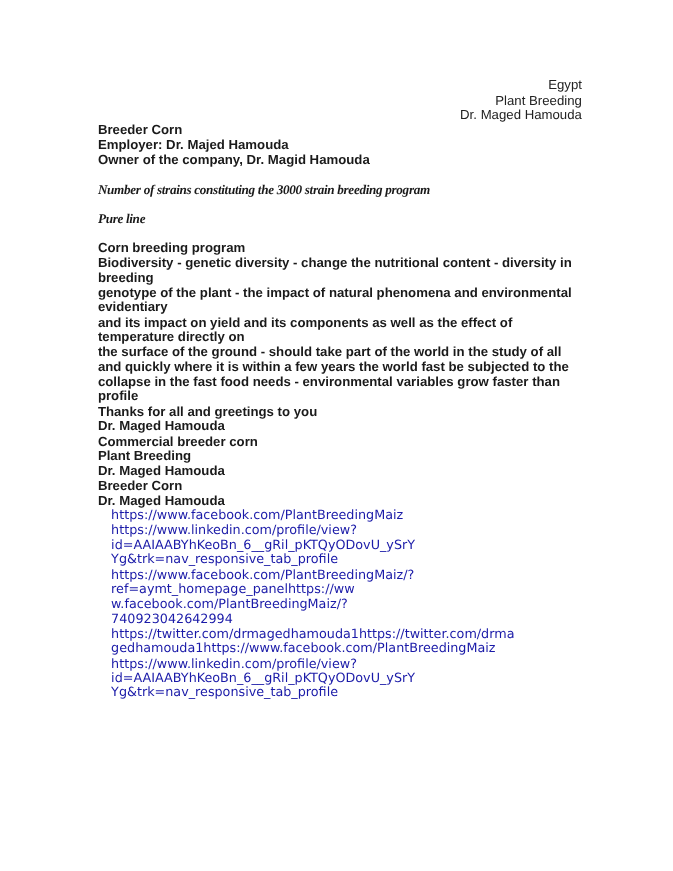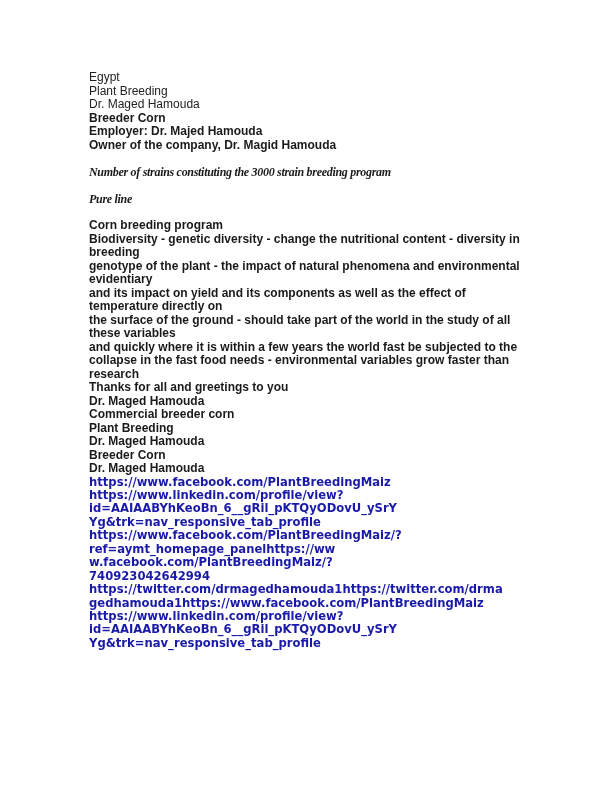--- a/index.html
+++ b/index.html
@@ -1,24 +1,24 @@
 <!DOCTYPE html>
 <html><head>
 <meta charset="utf-8">
 <style>
   html, body { margin: 0; padding: 0; background: #ffffff; }
   body { width: 612px; height: 792px; position: relative; overflow: hidden; }
   .page { position: absolute; left: 89px; top: 71px; width: 440px; }
   .line { font-family: "Liberation Sans", sans-serif; font-size: 12px; line-height: 13.5px; color: #1a1a1a; white-space: nowrap; }
-  .plain { font-weight: normal; color: #222; }
+  .plain { font-weight: normal; color: #222; text-align: right; }
   .bold { font-weight: bold; }
   .serif { font-family: "Liberation Serif", serif; font-weight: bold; font-size: 12px; letter-spacing: -0.3px; line-height: 14px; font-style: italic; }
   .gap-a { margin-top: 13px; }
   .gap-b { margin-top: 13px; }
-  .link { font-family: "DejaVu Sans", sans-serif; font-weight: bold; font-size: 11.6px; line-height: 13.45px; color: #1a1aa8; white-space: nowrap; display: block; text-decoration: none; }
+  .link { font-family: "DejaVu Sans", sans-serif; font-weight: normal; font-size: 11.6px; line-height: 13.45px; color: #1a1aa8; white-space: nowrap; display: block; text-decoration: none; margin-left: 12px; }
 </style>
 </head>
 <body>
 
 <div class="page">
   <div class="line plain">Egypt</div>
   <div class="line plain">Plant Breeding</div>
   <div class="line plain">Dr. Maged Hamouda</div>
   <div class="line bold">Breeder Corn</div>
   <div class="line bold">Employer: Dr. Majed Hamouda</div>
@@ -29,24 +29,23 @@
 
   <div class="gap-b">
     <div class="line bold">Corn breeding program</div>
     <div class="line bold">Biodiversity - genetic diversity - change the nutritional content - diversity in</div>
     <div class="line bold">breeding</div>
     <div class="line bold">genotype of the plant - the impact of natural phenomena and environmental</div>
     <div class="line bold">evidentiary</div>
     <div class="line bold">and its impact on yield and its components as well as the effect of</div>
     <div class="line bold">temperature directly on</div>
     <div class="line bold">the surface of the ground - should take part of the world in the study of all</div>
-    <div class="line bold">these variables</div>
     <div class="line bold">and quickly where it is within a few years the world fast be subjected to the</div>
     <div class="line bold">collapse in the fast food needs - environmental variables grow faster than</div>
-    <div class="line bold">research</div>
+    <div class="line bold">profile</div>
     <div class="line bold">Thanks for all and greetings to you</div>
     <div class="line bold">Dr. Maged Hamouda</div>
     <div class="line bold">Commercial breeder corn</div>
     <div class="line bold">Plant Breeding</div>
     <div class="line bold">Dr. Maged Hamouda</div>
     <div class="line bold">Breeder Corn</div>
     <div class="line bold">Dr. Maged Hamouda</div>
   </div>
 
   <div>

